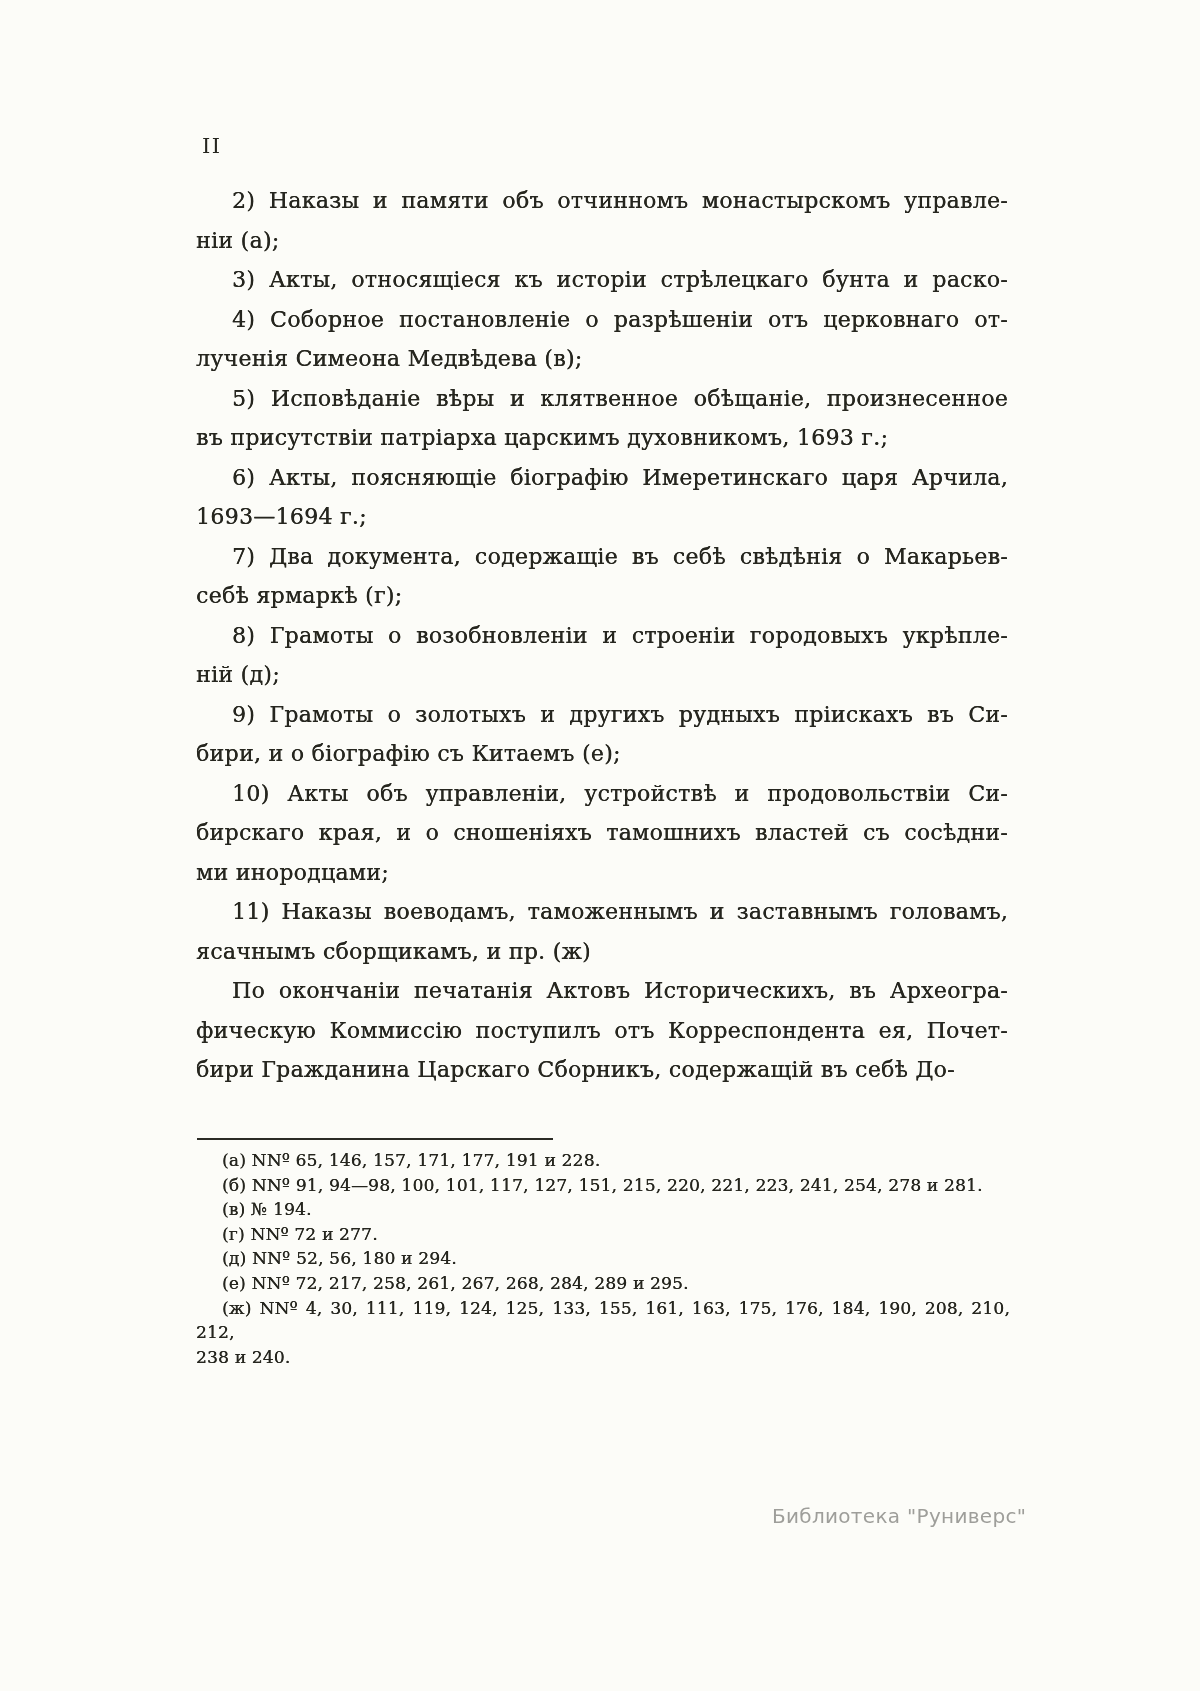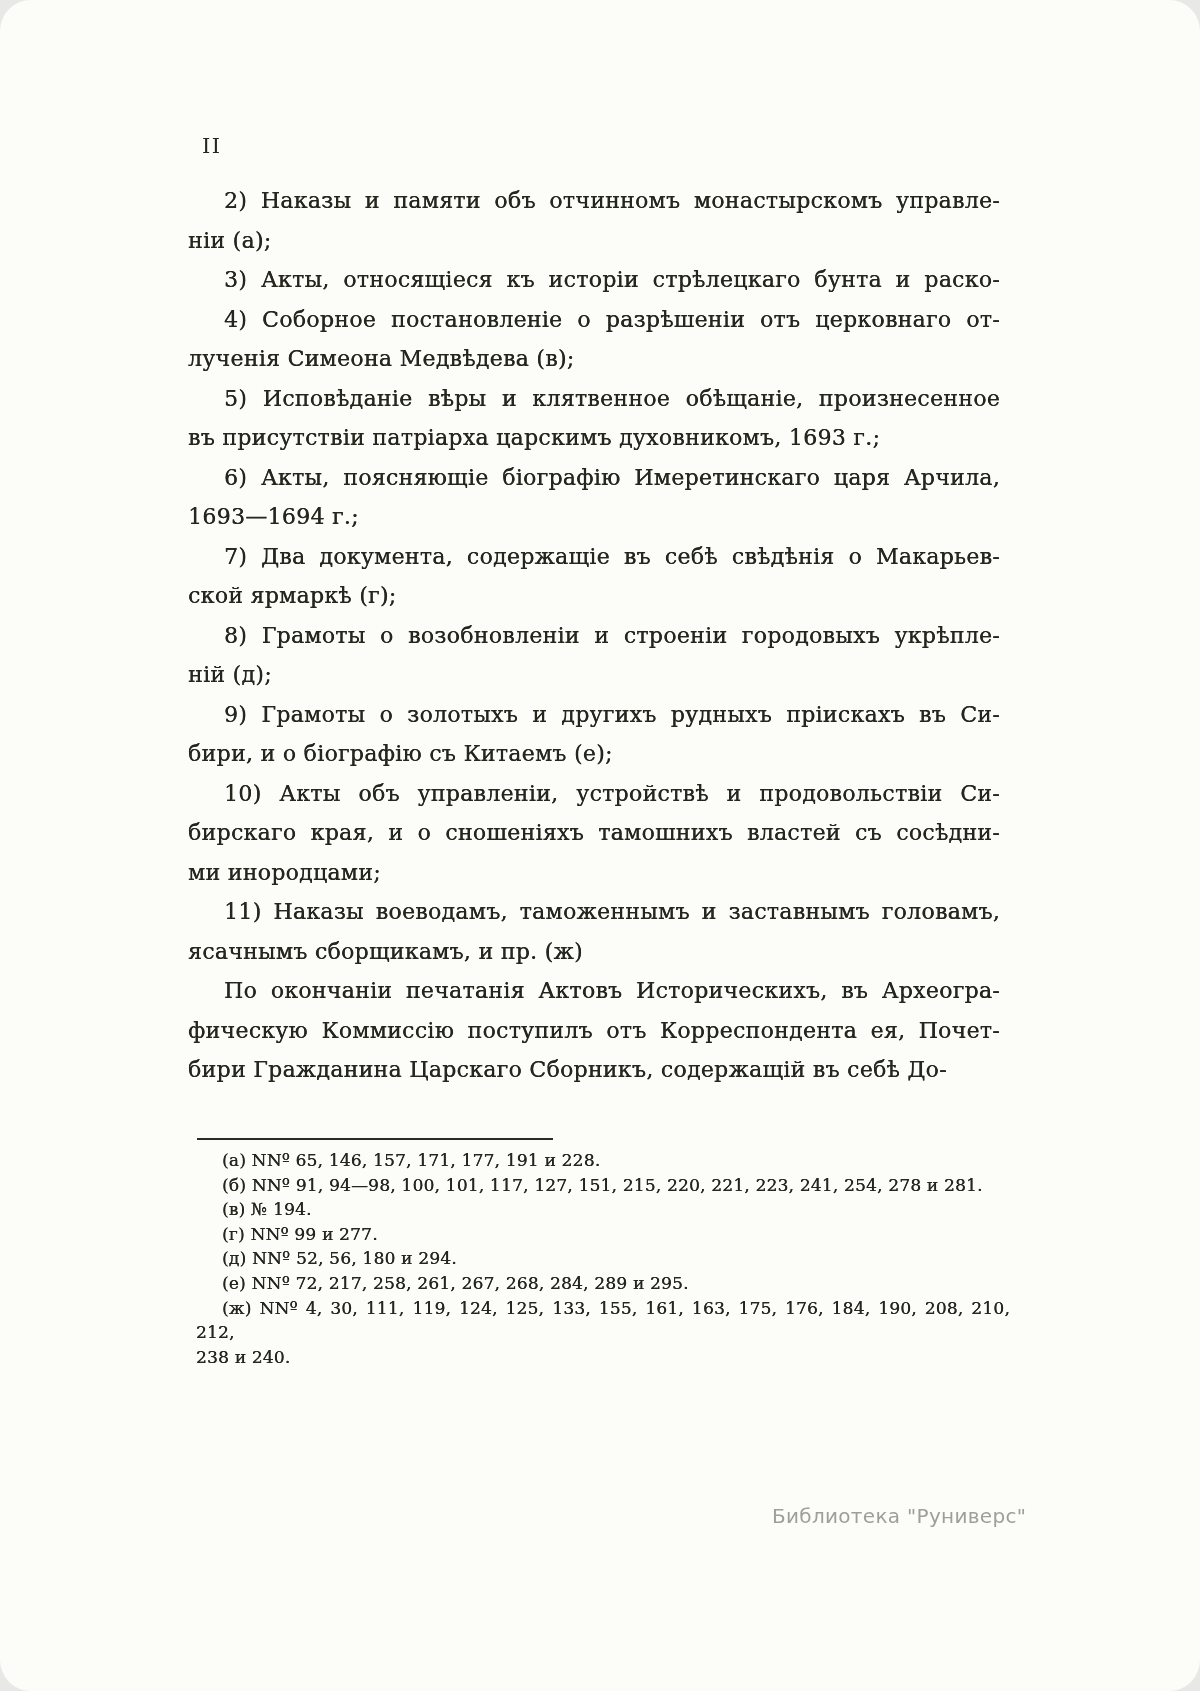--- a/index.html
+++ b/index.html
@@ -5,32 +5,31 @@
   html, body { margin: 0; padding: 0; background: #e8e8e6; }
   .page {
     position: relative;
     width: 1200px;
     height: 1691px;
     margin: 0 auto;
     background: #fcfcf8;
     font-family: "DejaVu Serif", serif;
     color: #26261f;
     overflow: hidden;
-    border-radius: 31px;
   }
   .page-number {
     position: absolute;
     left: 202px;
     top: 134px;
     font-size: 21px;
     letter-spacing: 1.5px;
   }
   .main-text {
     position: absolute;
-    left: 188px;
+    left: 196px;
     top: 181px;
     width: 812px;
     font-size: 22px;
     line-height: 39.5px;
     letter-spacing: 0.3px;
     text-shadow: 0.3px 0 0 currentColor;
   }
   .line {
     text-align: justify;
     text-align-last: justify;
@@ -89,21 +88,21 @@
       <div class="para">
         <div class="line first">5) Исповѣданіе вѣры и клятвенное обѣщаніе, произнесенное</div>
         <div class="line last">въ присутствіи патріарха царскимъ духовникомъ, 1693 г.;</div>
       </div>
       <div class="para">
         <div class="line first">6) Акты, поясняющіе біографію Имеретинскаго царя Арчила,</div>
         <div class="line last">1693—1694 г.;</div>
       </div>
       <div class="para">
         <div class="line first">7) Два документа, содержащіе въ себѣ свѣдѣнія о Макарьев-</div>
-        <div class="line last">ской ярмаркѣ (г);</div>
+        <div class="line last">себѣ ярмаркѣ (г);</div>
       </div>
       <div class="para">
         <div class="line first">8) Грамоты о возобновленіи и строеніи городовыхъ укрѣпле-</div>
         <div class="line last">ній (д);</div>
       </div>
       <div class="para">
         <div class="line first">9) Грамоты о золотыхъ и другихъ рудныхъ пріискахъ въ Си-</div>
         <div class="line last">бири, и о біографію съ Китаемъ (е);</div>
       </div>
       <div class="para">
@@ -128,21 +127,21 @@
       <div class="para">
         <div class="line first last">(а) NNº  65, 146, 157, 171, 177, 191 и 228.</div>
       </div>
       <div class="para">
         <div class="line first last">(б) NNº 91, 94—98, 100, 101, 117, 127, 151, 215, 220, 221, 223, 241, 254, 278 и 281.</div>
       </div>
       <div class="para">
         <div class="line first last">(в) № 194.</div>
       </div>
       <div class="para">
-        <div class="line first last">(г) NNº 99 и 277.</div>
+        <div class="line first last">(г) NNº 72 и 277.</div>
       </div>
       <div class="para">
         <div class="line first last">(д) NNº 52, 56, 180 и 294.</div>
       </div>
       <div class="para">
         <div class="line first last">(е) NNº 72, 217, 258, 261, 267, 268, 284, 289 и 295.</div>
       </div>
       <div class="para">
         <div class="line first">(ж) NNº 4, 30, 111, 119, 124, 125, 133, 155, 161, 163, 175, 176, 184, 190, 208, 210, 212,</div>
         <div class="line last">238 и 240.</div>

